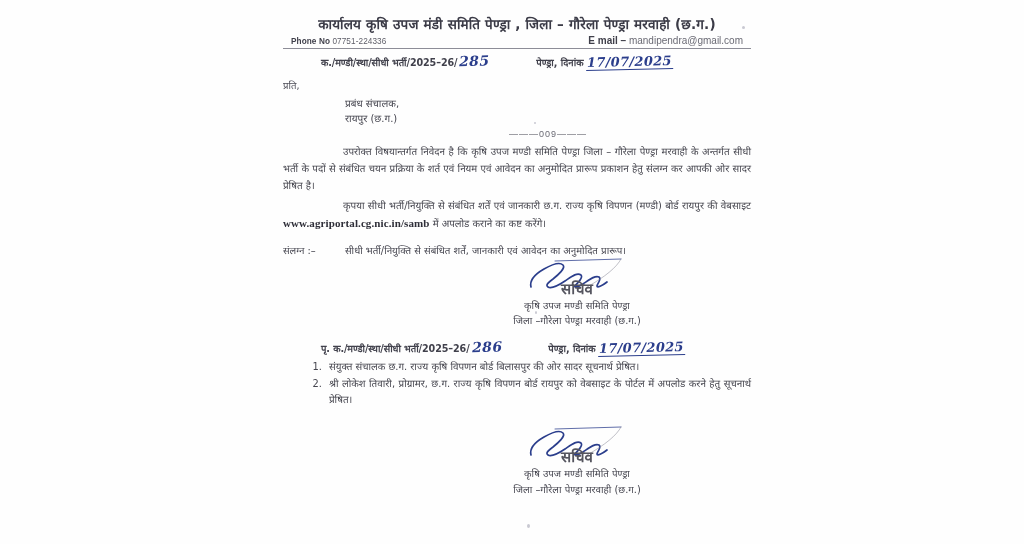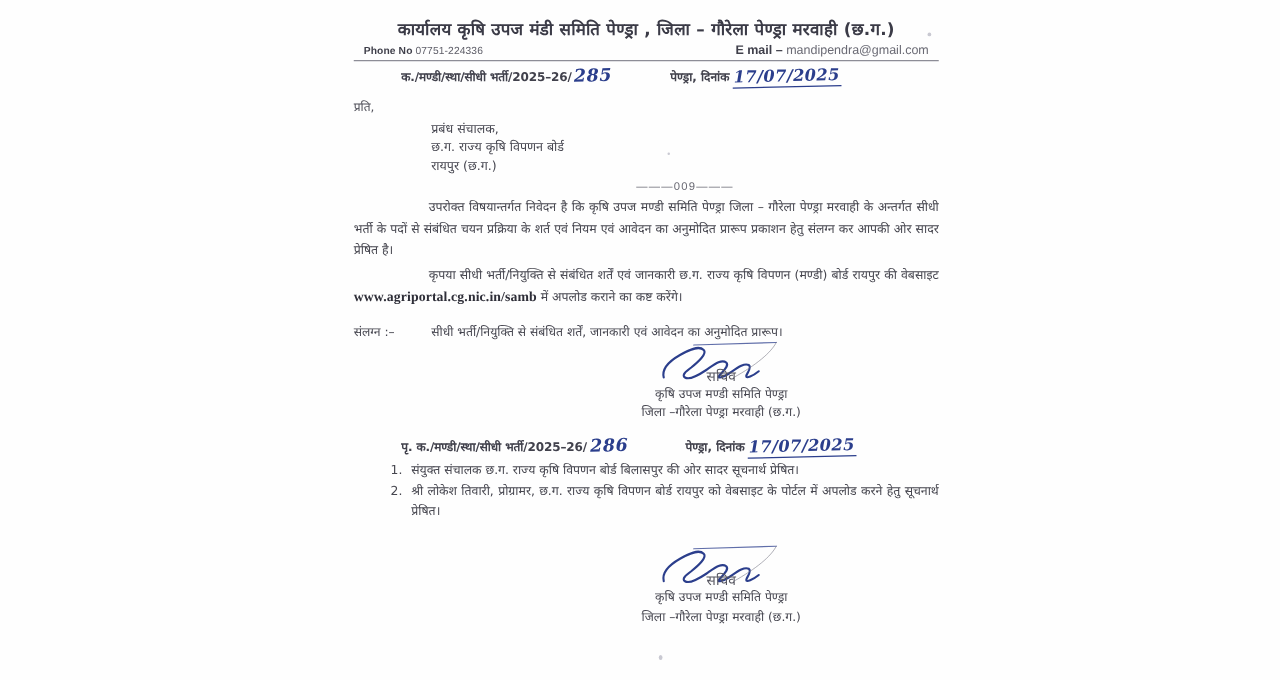--- a/index.html
+++ b/index.html
@@ -189,25 +189,26 @@
     position: relative;
     height: 26px;
   }
   .sign-scribble svg {
     position: absolute;
     left: 50%;
     margin-left: -52px;
     top: -4px;
   }
   .sign-role {
-    font-size: 11px;
+    font-size: 15px;
     color: #55555f;
     margin-top: -9px;
     position: relative;
     z-index: 0;
+    font-weight: bold;
   }
   .sign-office {
     font-size: 9.8px;
     color: #45454f;
     line-height: 1.45;
     margin-top: 1px;
   }
 
   
   .copy-label {
@@ -269,21 +270,20 @@
       <span class="ref-left hi">क./मण्डी/स्था/सीधी भर्ती/2025–26/</span>
       <span class="hand">285</span>
       <span class="ref-spacer"></span>
       <span class="ref-right hi">पेण्ड्रा, दिनांक</span>
       <span class="hand date">17/07/2025</span>
     </div>
 
     <div class="to-label hi">प्रति,</div>
     <div class="addressee hi">
       <div>प्रबंध संचालक,</div>
-      <div>छ.ग. राज्य कृषि विपणन बोर्ड</div>
       <div>रायपुर (छ.ग.)</div>
     </div>
 
     <div class="sep-000">———009———</div>
 
     <div class="para indent hi">उपरोक्त विषयान्तर्गत निवेदन है कि कृषि उपज मण्डी समिति पेण्ड्रा जिला – गौरेला पेण्ड्रा मरवाही के अन्तर्गत सीधी भर्ती के पदों से संबंधित चयन प्रक्रिया के शर्त एवं नियम एवं आवेदन का अनुमोदित प्रारूप प्रकाशन हेतु संलग्न कर आपकी ओर सादर प्रेषित है।</div>
 
     <div class="para indent hi">
       <span>कृपया सीधी भर्ती/नियुक्ति से संबंधित शर्तें एवं जानकारी छ.ग. राज्य कृषि विपणन (मण्डी) बोर्ड रायपुर की वेबसाइट </span><span class="url">www.agriportal.cg.nic.in/samb</span><span> में अपलोड कराने का कष्ट करेंगे।</span>
     </div>

